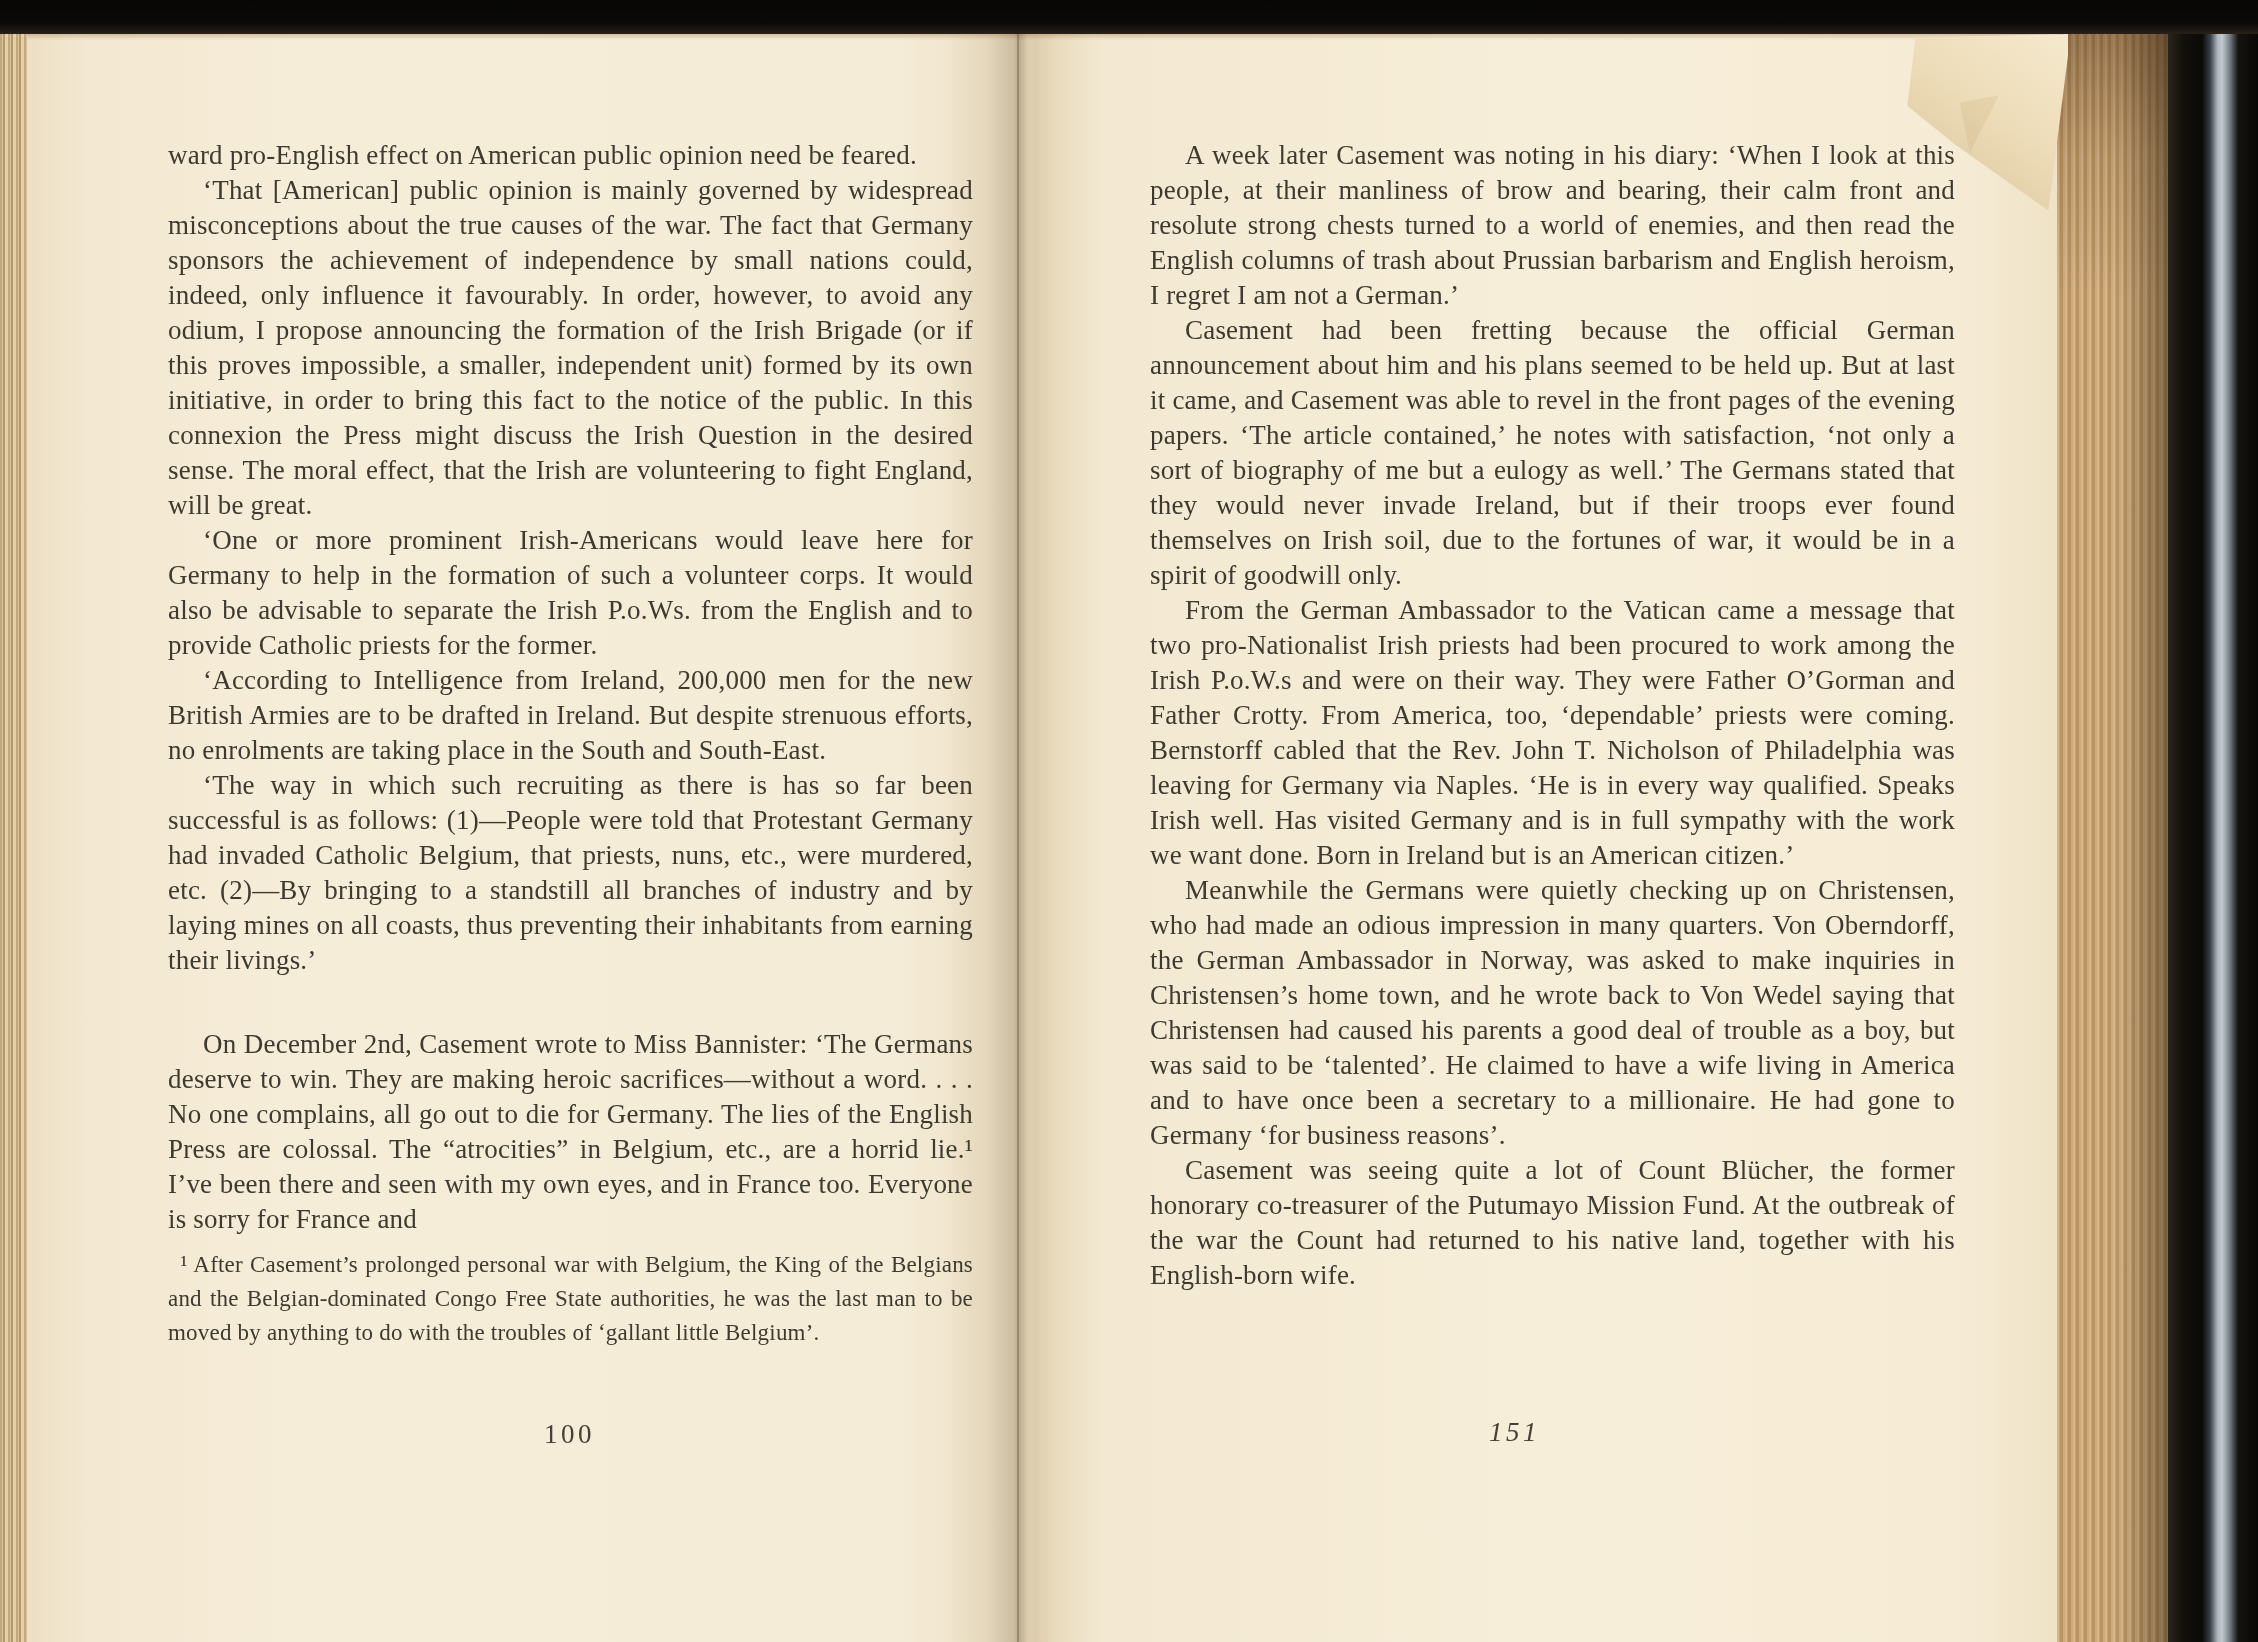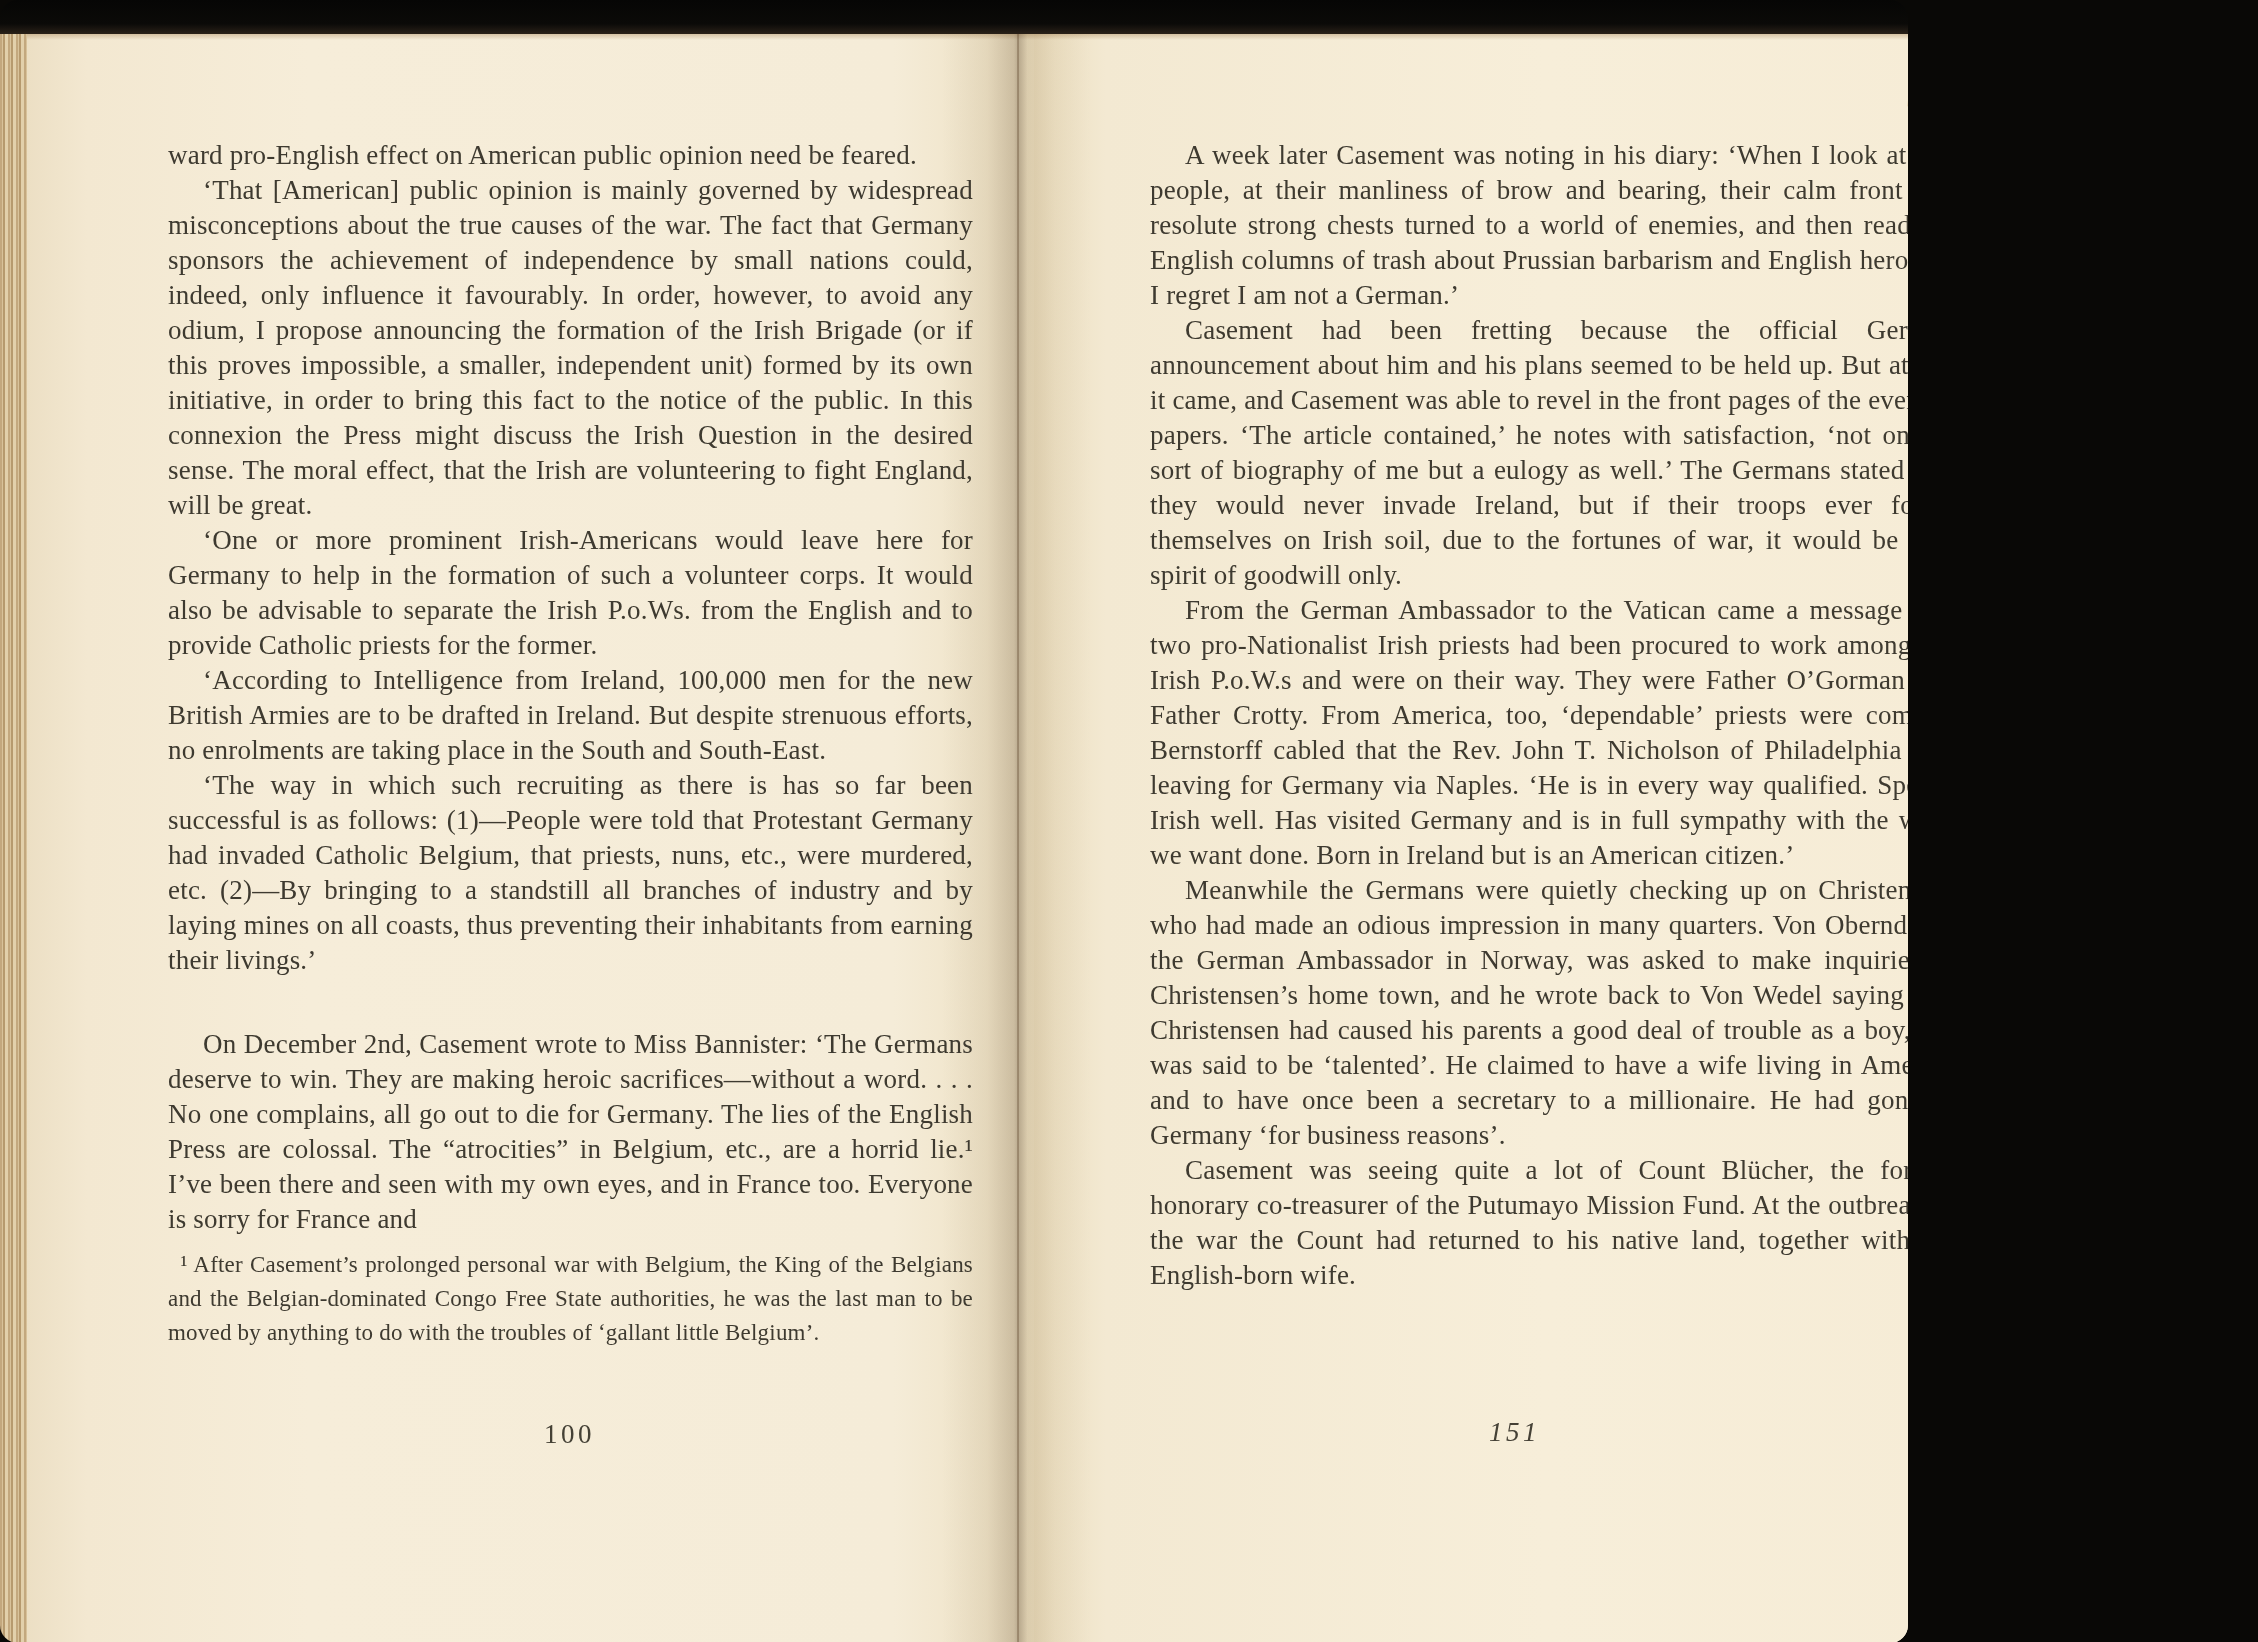--- a/index.html
+++ b/index.html
@@ -1,17 +1,17 @@
 <!DOCTYPE html>
 <html style="font-size:14px"><head>
 <meta charset="utf-8">
 <style>
   html,body{margin:0;padding:0;background:#090806;}
-  #stage{position:relative;width:1908px;height:1643px;overflow:hidden;
-         font-family:"Liberation Serif","DejaVu Serif",serif;border-radius:18px;}
+  #stage{position:relative;width:2258px;height:1643px;overflow:hidden;
+         font-family:"Liberation Serif","DejaVu Serif",serif;}
 
   
   .top-shadow{position:absolute;left:0;top:0;width:2258px;height:34px;
     background:linear-gradient(180deg,#060605 0%,#0b0a08 70%,#2a2118 100%);z-index:6;}
   .left-page-edges{position:absolute;left:0;top:32px;width:26.5px;height:1611px;z-index:2;
     background:repeating-linear-gradient(90deg,#c3a87e 0 1.8px,#d8c29a 1.8px 3.5px,#b69a6e 3.5px 5.3px,#e2d0ab 5.3px 8px);}
   .book-spread{position:absolute;left:26.5px;top:32px;width:2031px;height:1611px;z-index:1;
     background:#f4ebd7;}
   .left-page{position:absolute;left:0;top:0;width:1007px;height:1611px;
     background:linear-gradient(90deg,#ecdfc4 0%,#f3e8d1 6%,#f6edd9 28%,#f5ecd8 86%,#ecdfc0 100%);}
@@ -75,21 +75,21 @@
   <div class="folded-corner">
     <div class="dogear-back"></div>
     <div class="dogear-crease"></div>
   </div>
 
   <div class="text-block text-block-left">
     <div>
         <p class="para">ward pro-English effect on American public opinion need be feared.</p>
         <p class="para indent">‘That [American] public opinion is mainly governed by widespread misconceptions about the true causes of the war. The fact that Germany sponsors the achievement of independence by small nations could, indeed, only influence it favourably. In order, however, to avoid any odium, I propose announcing the formation of the Irish Brigade (or if this proves impossible, a smaller, independent unit) formed by its own initiative, in order to bring this fact to the notice of the public. In this connexion the Press might discuss the Irish Question in the desired sense. The moral effect, that the Irish are volunteering to fight England, will be great.</p>
         <p class="para indent">‘One or more prominent Irish-Americans would leave here for Germany to help in the formation of such a volunteer corps. It would also be advisable to separate the Irish P.o.Ws. from the English and to provide Catholic priests for the former.</p>
-        <p class="para indent">‘According to Intelligence from Ireland, 100,000 men for the new British Armies are to be drafted in Ireland. But despite strenuous efforts, no enrolments are taking place in the South and South-East.</p>
+        <p class="para indent">‘According to Intelligence from Ireland, 200,000 men for the new British Armies are to be drafted in Ireland. But despite strenuous efforts, no enrolments are taking place in the South and South-East.</p>
         <p class="para indent">‘The way in which such recruiting as there is has so far been successful is as follows: (1)—People were told that Protestant Germany had invaded Catholic Belgium, that priests, nuns, etc., were murdered, etc. (2)—By bringing to a standstill all branches of industry and by laying mines on all coasts, thus preventing their inhabitants from earning their livings.’</p>
         <p class="para indent gap">On December 2nd, Casement wrote to Miss Bannister: ‘The Germans deserve to win. They are making heroic sacrifices—without a word. . . . No one complains, all go out to die for Germany. The lies of the English Press are colossal. The “atrocities” in Belgium, etc., are a horrid lie.¹ I’ve been there and seen with my own eyes, and in France too. Everyone is sorry for France and</p>
       </div>
     <div class="footnote">¹ After Casement’s prolonged personal war with Belgium, the King of the Belgians and the Belgian-dominated Congo Free State authorities, he was the last man to be moved by anything to do with the troubles of ‘gallant little Belgium’.</div>
   </div>
 
   <div class="text-block text-block-right">
     <div>
         <p class="para indent">A week later Casement was noting in his diary: ‘When I look at this people, at their manliness of brow and bearing, their calm front and resolute strong chests turned to a world of enemies, and then read the English columns of trash about Prussian barbarism and English heroism, I regret I am not a German.’</p>
         <p class="para indent">Casement had been fretting because the official German announcement about him and his plans seemed to be held up. But at last it came, and Casement was able to revel in the front pages of the evening papers. ‘The article contained,’ he notes with satisfaction, ‘not only a sort of biography of me but a eulogy as well.’ The Germans stated that they would never invade Ireland, but if their troops ever found themselves on Irish soil, due to the fortunes of war, it would be in a spirit of goodwill only.</p>

